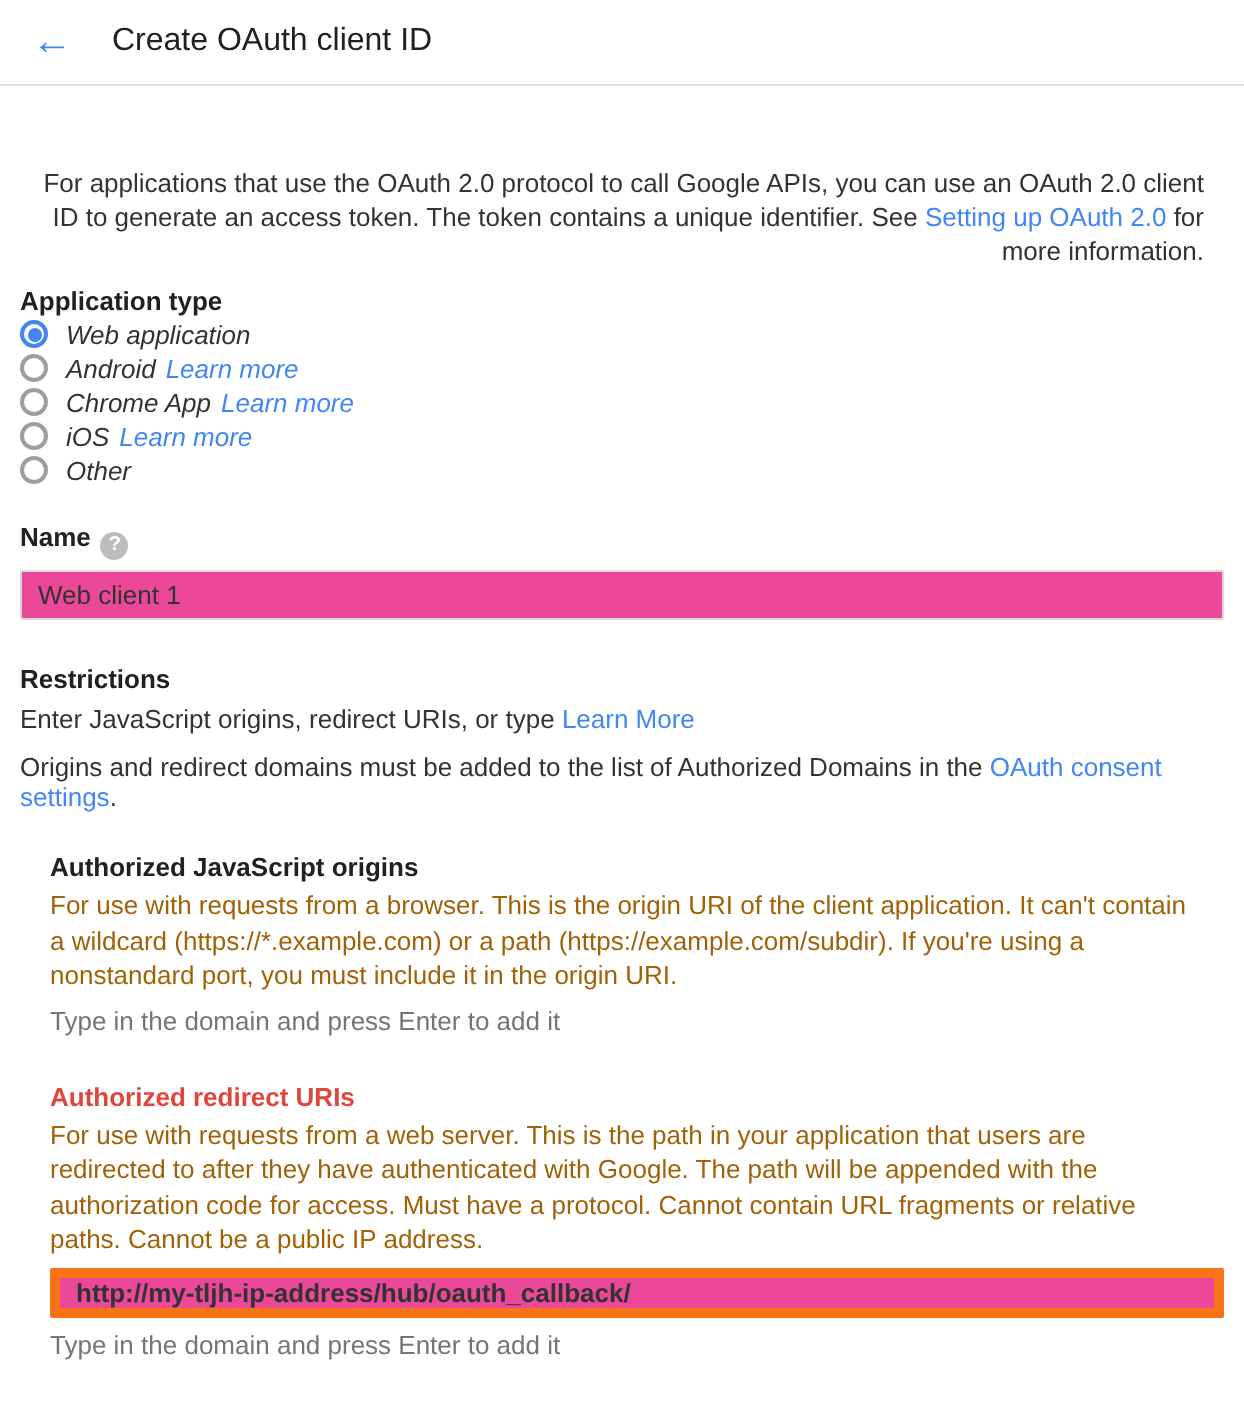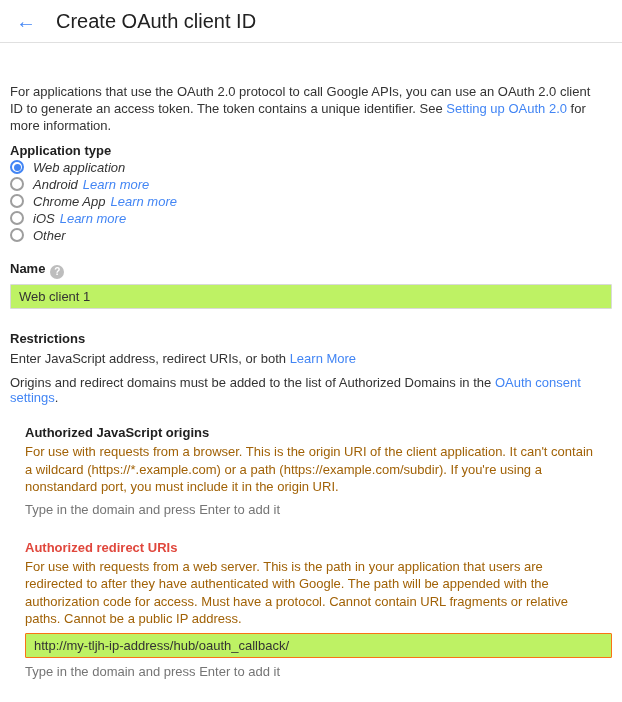--- a/index.html
+++ b/index.html
@@ -7,54 +7,54 @@
     width:622px; height:702px; background:#ffffff;
     font-family:"Liberation Sans", sans-serif;
     font-size:13px; color:#212121;
     overflow:hidden;
   }
   a { color:#4285f4; text-decoration:none; cursor:pointer; }
 
   
   .header { display:flex; align-items:center; height:42px; border-bottom:1px solid #e0e0e0; padding:0 16px; background:#fff; }
   .back-arrow { color:#4285f4; font-size:20px; line-height:1; margin-right:20px; cursor:pointer; }
-  .page-title { font-size:20px; color:#212121; font-weight:400; }
+  .page-title { font-size:16px; color:#212121; font-weight:400; }
 
   .content { padding:0 10px; }
 
   
-  .intro { margin-top:40px; line-height:17px; width:592px; color:#333; }
+  .intro { margin-top:40px; line-height:17px; width:592px; color:#333;text-align:right; }
 
   
   .app-type { margin-top:9px; }
   .bold-label { font-weight:bold; color:#212121; }
   .radio-row { display:flex; align-items:center; height:16px; margin-top:1px;font-style:italic; }
   .radio { width:13px; height:13px; border:2px solid #9e9e9e; border-radius:50%; margin:0 9px 0 0; box-sizing:border-box; width:14px; height:14px; flex:0 0 14px; display:flex; align-items:center; justify-content:center; background:#fff; cursor:pointer; }
   .radio.selected { border-color:#4285f4; }
   .radio .dot { width:7px; height:7px; border-radius:50%; background:transparent; }
   .radio.selected .dot { background:#4285f4; }
   .radio-label { color:#333; margin-right:5px; }
 
   
   .name-block { margin-top:18px; }
   .help-icon { display:inline-block; width:14px; height:14px; border-radius:50%; background:#bdbdbd; color:#fff; font-size:10px; font-weight:bold; text-align:center; line-height:14px; vertical-align:-2px; margin-left:5px; }
-  .text-input { display:block; box-sizing:border-box; width:100%; height:25px; margin-top:5px; border:1px solid #d9d9d9; border-radius:1px; padding:0 8px; font-family:"Liberation Sans", sans-serif; font-size:13px; color:#333; background:#bef264; outline:none; }
+  .text-input { display:block; box-sizing:border-box; width:100%; height:25px; margin-top:5px; border:1px solid #d9d9d9; border-radius:1px; padding:0 8px; font-family:"Liberation Sans", sans-serif; font-size:13px; color:#333; background:#ec4899; outline:none; }
 
   
   .restrictions { margin-top:22px; }
   .r-line1 { margin-top:5px; color:#333; }
   .r-line2 { margin-top:9px; color:#333; }
 
   
   .subsection { margin-left:15px; }
   .sub1 { margin-top:20px; }
   .sub2 { margin-top:23px; }
   .sub-desc { margin-top:3px; line-height:17.5px; width:578px; color:#a16207; }
   .red-heading { font-weight:bold; color:#e0473c; }
-  .input-error { border:1px solid #f97316; }
+  .input-error { border:5px solid #f97316;font-weight:bold; }
   .helper-text { margin-top:6px; color:#757575; }
 </style>
 </head>
 <body>
 
 <div class="header">
   <span class="back-arrow">←</span>
   <span class="page-title">Create OAuth client ID</span>
 </div>
 
@@ -102,21 +102,21 @@
   </div>
 
   <div class="name-block">
     <span class="bold-label">Name</span><span class="help-icon">?</span>
     <input class="text-input" type="text" value="Web client 1" style="">
   </div>
 
   <div class="restrictions">
     <div class="bold-label">Restrictions</div>
     <div class="r-line1">
-      <span>Enter JavaScript address, redirect URIs, or both </span><a>Learn More</a>
+      <span>Enter JavaScript origins, redirect URIs, or type </span><a>Learn More</a>
     </div>
     <div class="r-line2">
       <span>Origins and redirect domains must be added to the list of Authorized Domains in the </span><a>OAuth consent settings</a><span>.</span>
     </div>
   </div>
 
   <div class="subsection sub1">
     <div class="bold-label">Authorized JavaScript origins</div>
     <div class="sub-desc">For use with requests from a browser. This is the origin URI of the client application. It can't contain a wildcard (https://*.example.com) or a path (https://example.com/subdir). If you're using a nonstandard port, you must include it in the origin URI.</div>
     <div class="helper-text">Type in the domain and press Enter to add it</div>

